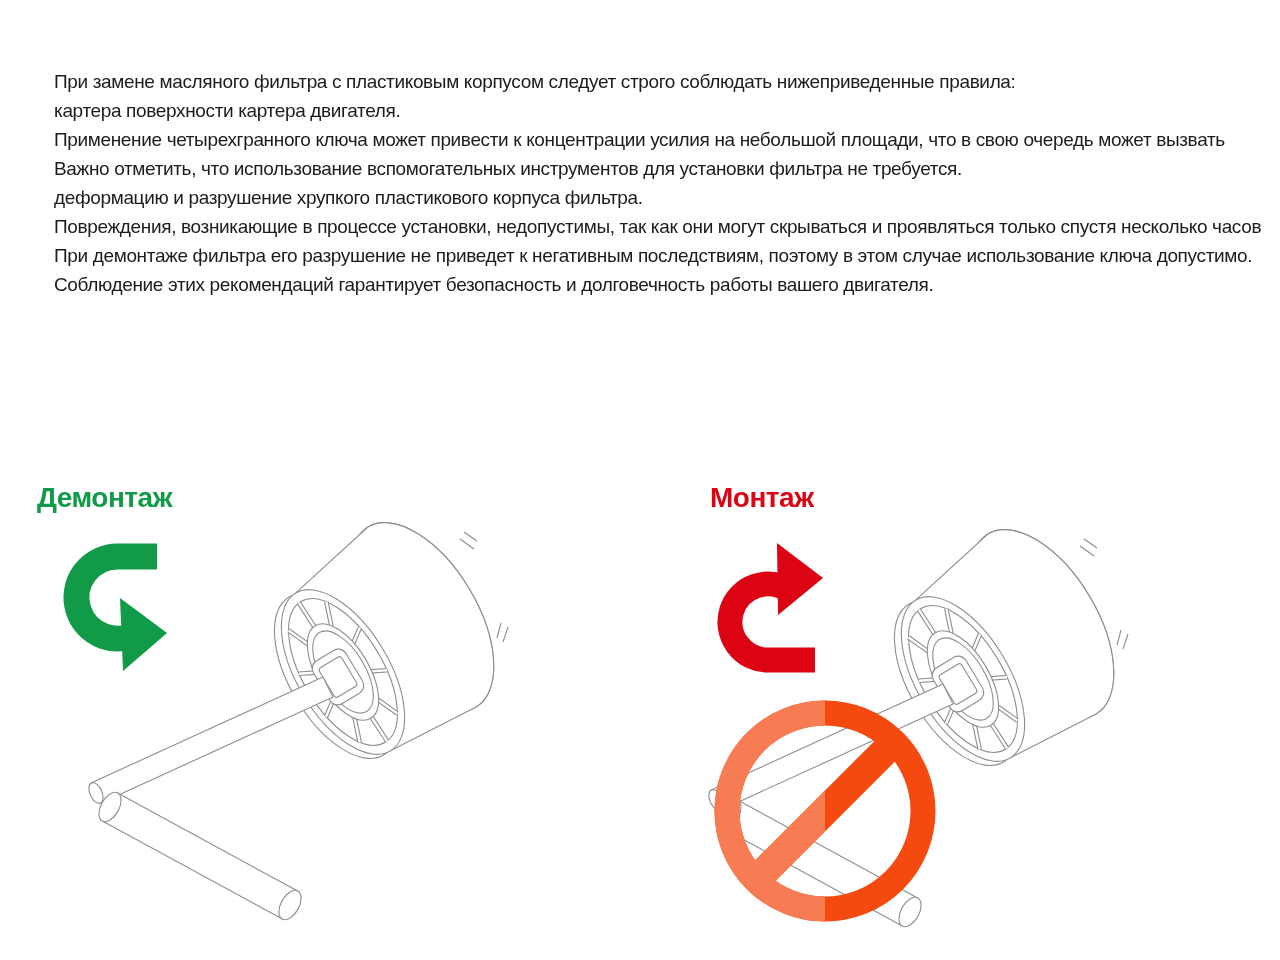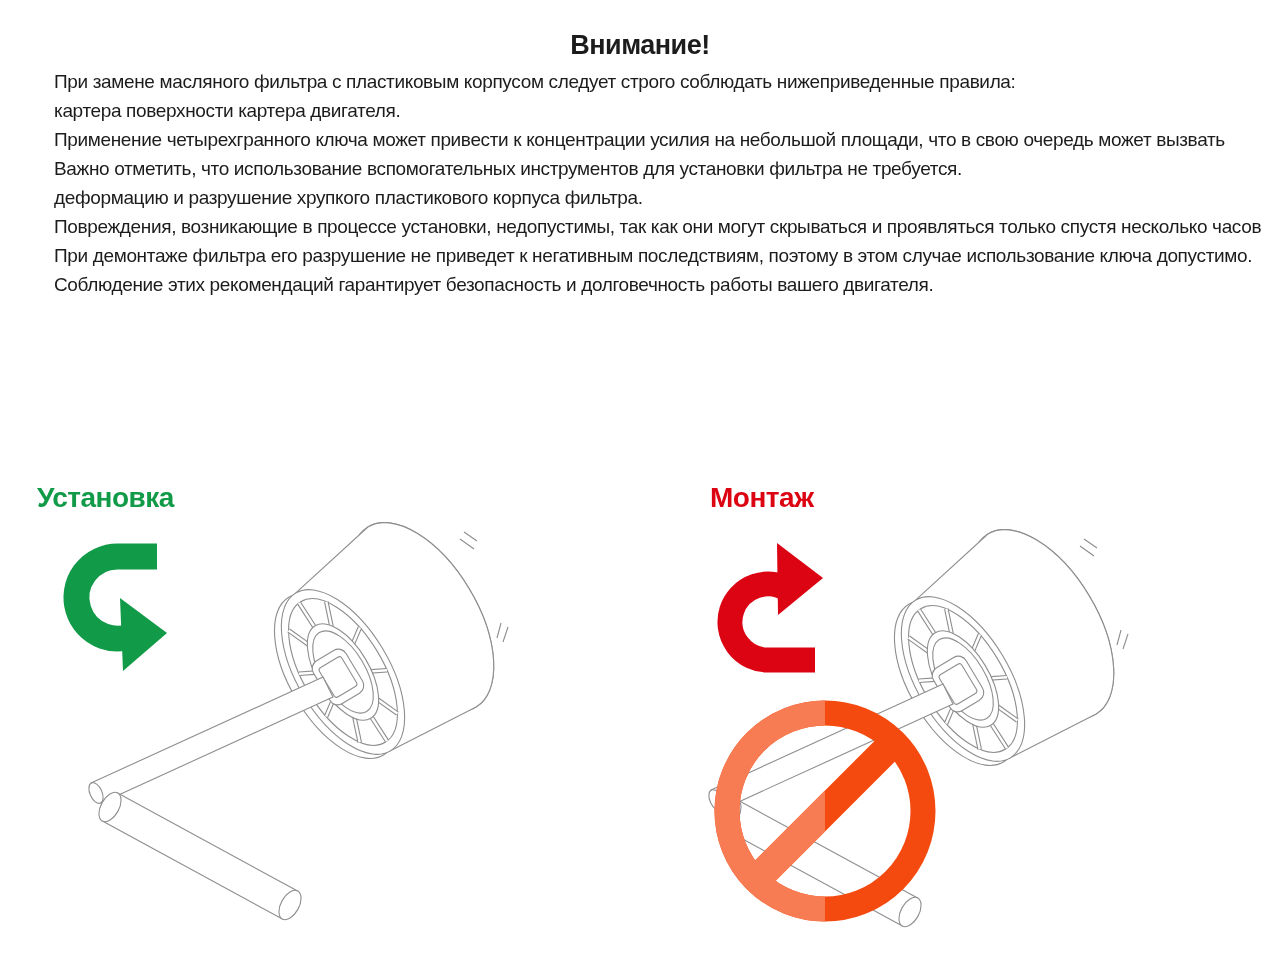--- a/index.html
+++ b/index.html
@@ -27,34 +27,33 @@
   .arrow-red{fill:none;stroke:var(--red);stroke-width:25;}
   .head-red{fill:var(--red);}
   .no-dark{fill:none;stroke:var(--no-sign-dark);}
   .no-light{fill:none;stroke:var(--no-sign-light);}
 </style>
 </head>
 <body>
 
 <div class="page">
 
-  <div class="title">Внимание!</div>
 
   <div class="body-text">
     <div class="line">При замене масляного фильтра с пластиковым корпусом следует строго соблюдать нижеприведенные правила:</div>
     <div class="line">картера поверхности картера двигателя.</div>
     <div class="line">Применение четырехгранного ключа может привести к концентрации усилия на небольшой площади, что в свою очередь может вызвать</div>
     <div class="line">Важно отметить, что использование вспомогательных инструментов для установки фильтра не требуется.</div>
     <div class="line">деформацию и разрушение хрупкого пластикового корпуса фильтра.</div>
     <div class="line">Повреждения, возникающие в процессе установки, недопустимы, так как они могут скрываться и проявляться только спустя несколько часов</div>
     <div class="line">При демонтаже фильтра его разрушение не приведет к негативным последствиям, поэтому в этом случае использование ключа допустимо.</div>
     <div class="line">Соблюдение этих рекомендаций гарантирует безопасность и долговечность работы вашего двигателя.</div>
   </div>
 
-  <div class="sec-label green" style="left:37px;top:482px;">Установка</div>
+  <div class="sec-label green" style="left:37px;top:482px;">Демонтаж</div>
 
   <div class="sec-label red" style="left:710px;top:482px;">Монтаж</div>
 
   <svg style="left:55px;top:535px;" width="120" height="150" viewBox="0 0 120 150">
     <path class="arrow-green" d="M102,21.5 L62.5,21.5 A41,41 0 1 0 85.4,96.5"></path>
     <polygon class="head-green" points="65,63 68,136 112,98"></polygon>
   </svg>
 
   <svg style="left:60px;top:505px;" width="580" height="450" viewBox="0 0 580 450">
     <g id="filterArt">

